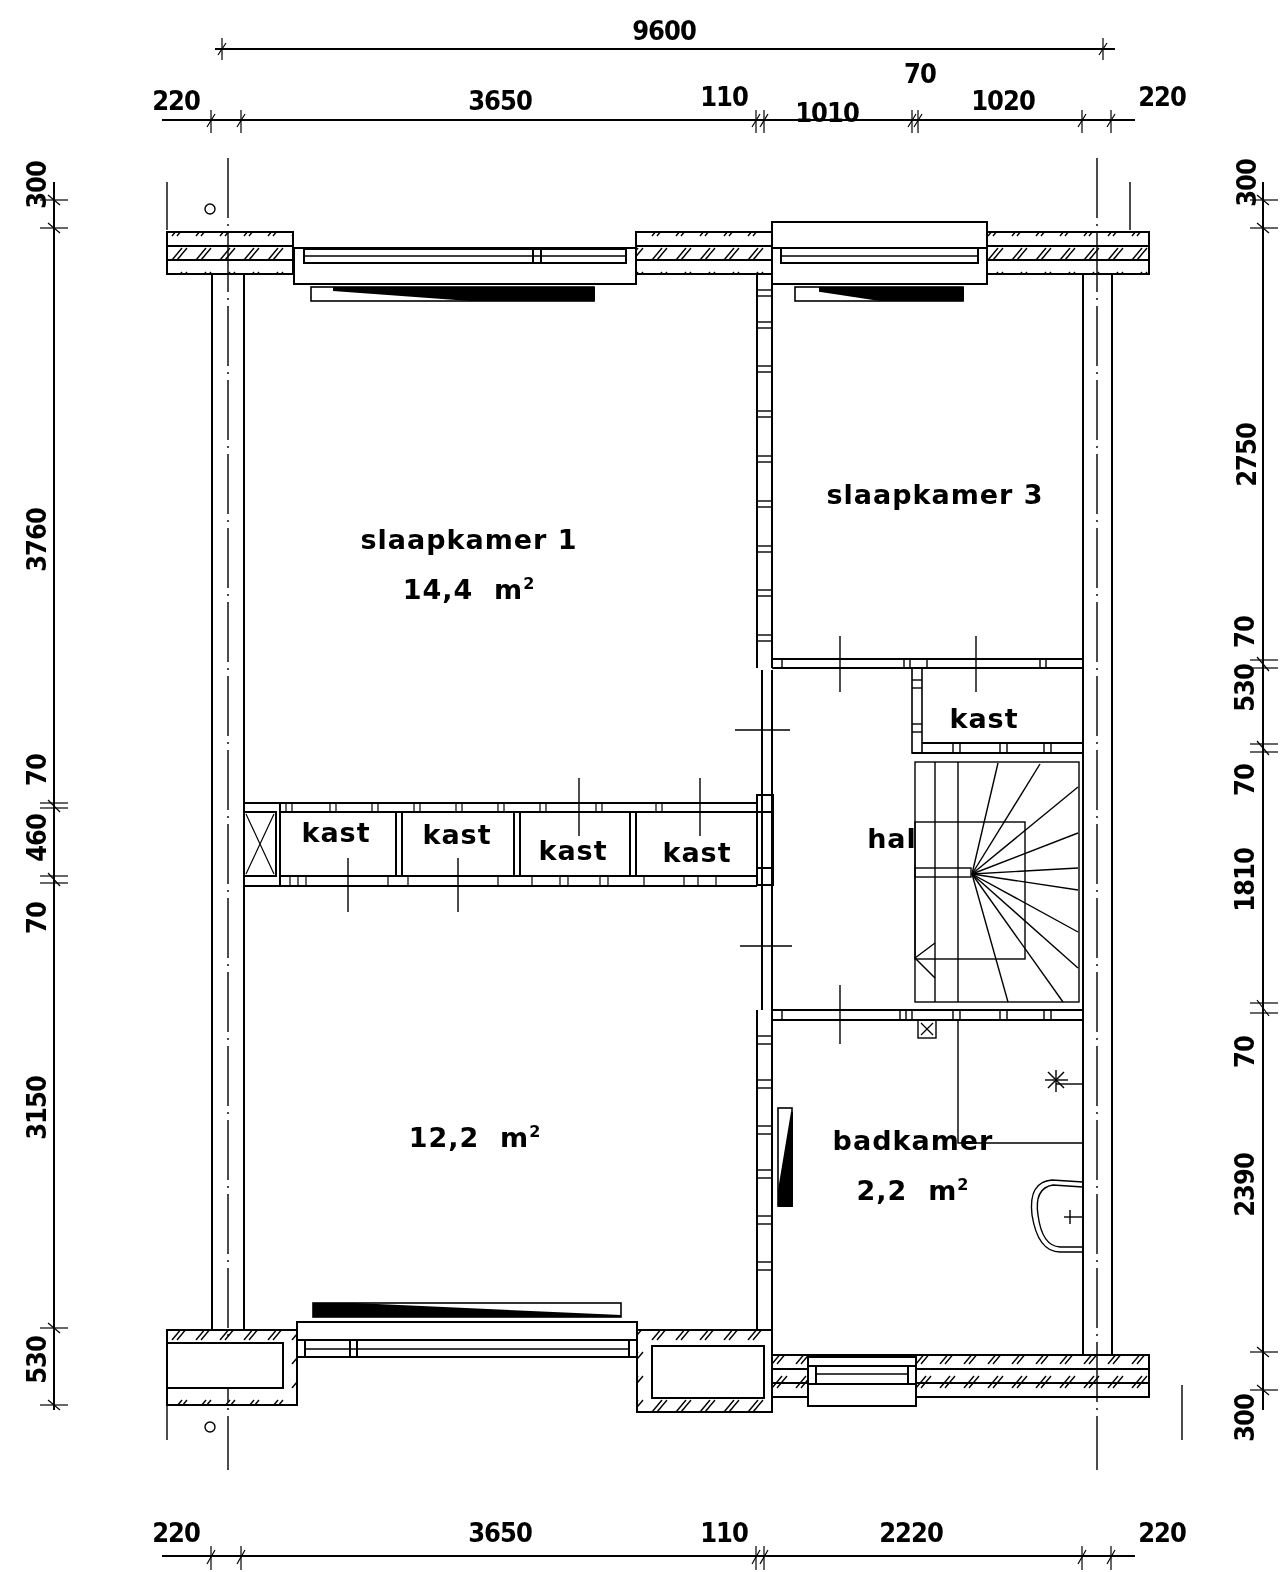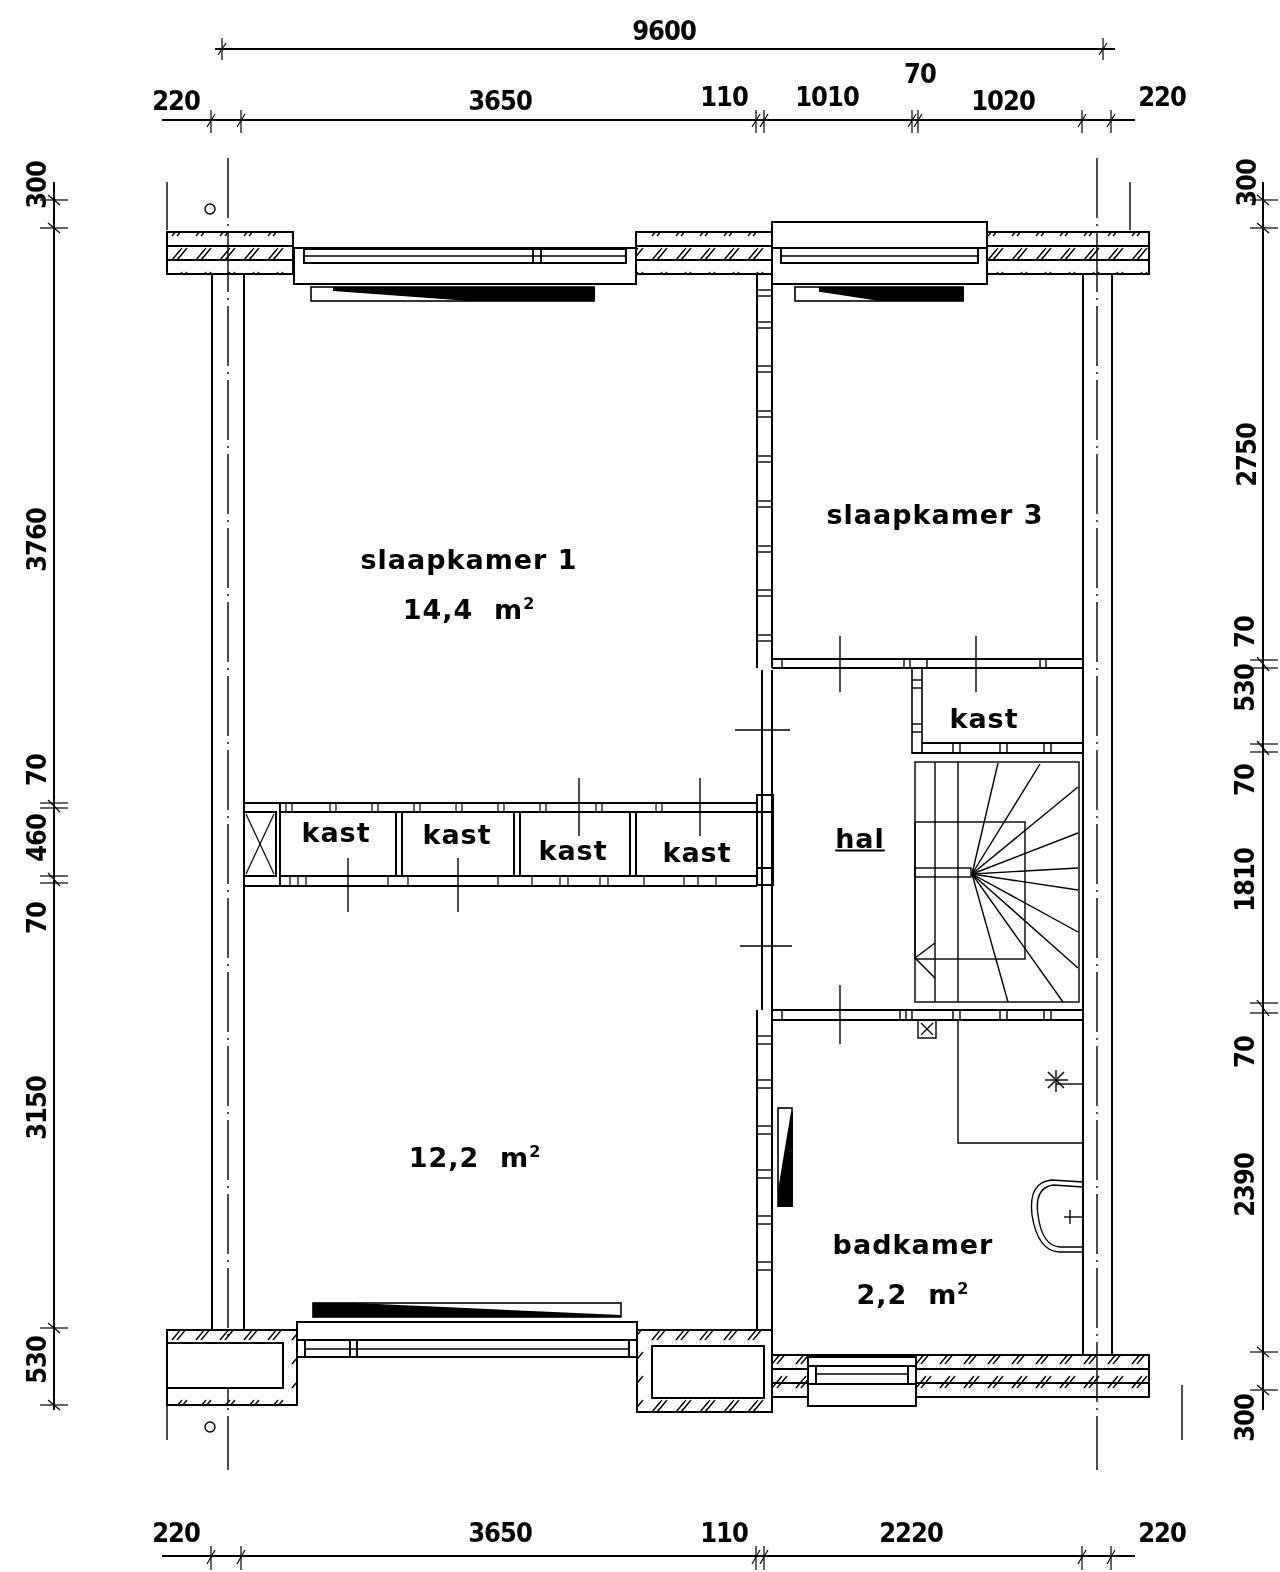--- a/index.html
+++ b/index.html
@@ -2,21 +2,21 @@
 <html><head>
 <meta charset="utf-8">
 <style>
   html, body { margin: 0; padding: 0; background: #ffffff; }
   body { width: 1280px; height: 1572px; position: relative; overflow: hidden;
          font-family: "DejaVu Sans Mono", "Liberation Mono", monospace; }
   svg { position: absolute; left: 0; top: 0; }
   .lbl { position: absolute; font-family: "DejaVu Sans", "Liberation Sans", sans-serif;
          color: #000; font-size: 27px; letter-spacing: 1px; text-align: center; white-space: nowrap;
          transform: translate(-50%, -50%); font-weight: bold; }
-  .room { line-height: 44px; margin-top: 20px; }
+  .room { line-height: 44px; }
   .dim { position: absolute; font-family: "DejaVu Sans Condensed", "DejaVu Sans", sans-serif;
          font-size: 27px; color: #000; white-space: nowrap; transform: translate(-50%, -50%);
          font-weight: bold; letter-spacing: -1px; }
   .vdim { transform: translate(-50%, -50%) rotate(-90deg); }
   sup { font-size: 16px; }
 </style>
 </head>
 <body>
 
 <svg width="1280" height="1572" viewBox="0 0 1280 1572" xmlns="http://www.w3.org/2000/svg">
@@ -391,38 +391,38 @@
 <div class="lbl room" style="left:469px;top:565px;">
   <div>slaapkamer 1</div>
   <div><span>14,4</span>&nbsp; <span>m</span><sup>2</sup></div>
 </div>
 <div class="lbl room" style="left:475px;top:1135px;">
   <div><span>12,2</span>&nbsp; <span>m</span><sup>2</sup></div>
 </div>
 <div class="lbl room" style="left:935px;top:495px;">
   <div>slaapkamer 3</div>
 </div>
-<div class="lbl room" style="left:913px;top:1250px;">
+<div class="lbl room" style="left:913px;top:1166px;">
   <div>badkamer</div>
   <div><span>2,2</span>&nbsp; <span>m</span><sup>2</sup></div>
 </div>
-<div class="lbl" style="left:860px;top:838px;text-decoration:underline;">hal</div>
+<div class="lbl" style="left:892px;top:838px;">hal</div>
 
 <div class="lbl" style="left:336px;top:832px;">kast</div>
 <div class="lbl" style="left:457px;top:834px;">kast</div>
 <div class="lbl" style="left:573px;top:850px;">kast</div>
 <div class="lbl" style="left:697px;top:852px;">kast</div>
 <div class="lbl" style="left:984px;top:718px;">kast</div>
 
 <div class="dim" style="left:664px;top:30px;">9600</div>
 
 <div class="dim" style="left:176px;top:100px;">220</div>
 <div class="dim" style="left:500px;top:100px;">3650</div>
 <div class="dim" style="left:724px;top:96px;">110</div>
-<div class="dim" style="left:827px;top:96px;">1010</div>
+<div class="dim" style="left:827px;top:112px;">1010</div>
 <div class="dim" style="left:920px;top:73px;">70</div>
 <div class="dim" style="left:1003px;top:100px;">1020</div>
 <div class="dim" style="left:1162px;top:96px;">220</div>
 
 <div class="dim" style="left:176px;top:1532px;">220</div>
 <div class="dim" style="left:500px;top:1532px;">3650</div>
 <div class="dim" style="left:724px;top:1532px;">110</div>
 <div class="dim" style="left:911px;top:1532px;">2220</div>
 <div class="dim" style="left:1162px;top:1532px;">220</div>
 

